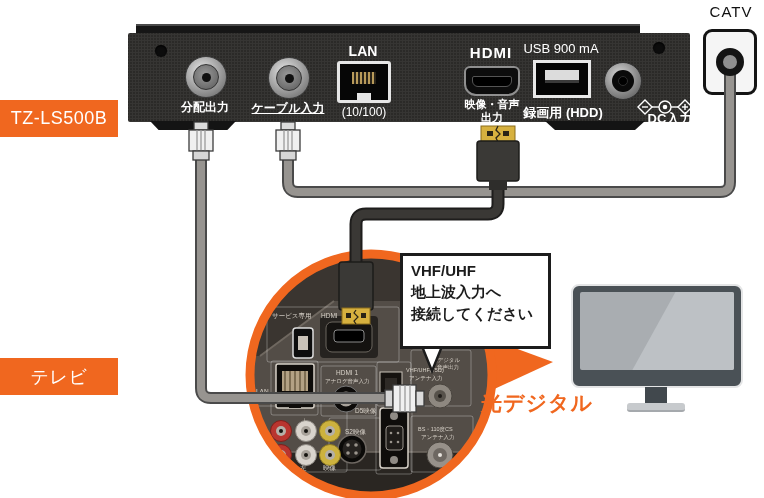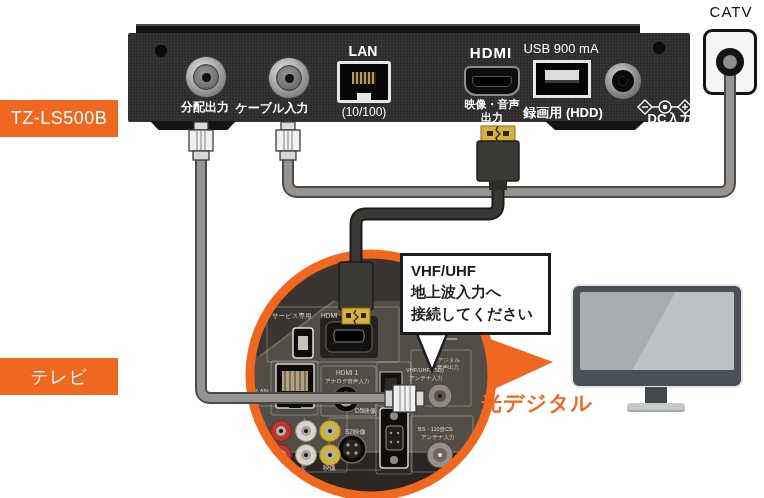--- a/index.html
+++ b/index.html
@@ -40,21 +40,21 @@
            background:radial-gradient(circle at 40% 35%,#d8d8d8,#8a8a8a 55%,#4f4f4f);
            border:1px solid #333;display:flex;align-items:center;justify-content:center;}
   .dc-ring{width:22px;height:22px;border-radius:50%;background:#0a0a0a;display:flex;align-items:center;justify-content:center;}
   .dc-hole{width:8px;height:8px;border-radius:50%;background:#000;border:1px solid #2e2e2e;}
   
   .catv-plate{left:703px;top:29px;width:54px;height:66px;background:#f5f5f5;border:3px solid #141414;
               border-radius:9px;box-sizing:border-box;}
   .catv-ring{left:716px;top:48px;width:28px;height:28px;border-radius:50%;border:7px solid #141414;
              background:#8f8f8f;box-sizing:border-box;}
   
-  .callout{left:400px;top:253px;width:151px;height:82px;background:#fff;border:3px solid #1c1c1c;
+  .callout{left:400px;top:253px;width:151px;height:96px;background:#fff;border:3px solid #1c1c1c;
            box-sizing:border-box;padding:4px 8px;color:#1c1c1c;font-weight:bold;
            font-size:15px;line-height:1.42;z-index:30;}
   
   .tv-frame{left:571px;top:284px;width:172px;height:104px;background:#4a5156;border-radius:8px;
             border:2px solid #e4e5e6;box-sizing:border-box;}
   .tv-screen{position:absolute;left:7px;top:6px;width:154px;height:78px;background:#a9adb1;
              border-radius:2px;overflow:hidden;}
   .tv-shine{position:absolute;inset:0;background:#bdc1c5;
             clip-path:polygon(62% 0,100% 0,100% 100%,34% 100%);}
   .tv-neck{left:645px;top:387px;width:22px;height:17px;background:#41484d;}
@@ -79,21 +79,21 @@
     <div class="mid">
         <div class="hole"></div>
       </div>
   </div>
   <div class="abs coax" style="left:268px;top:57px;">
     <div class="mid">
         <div class="hole"></div>
       </div>
   </div>
   <div class="abs port-label" style="left:160px;top:99px;width:90px;">分配出力</div>
-  <div class="abs port-label" style="left:224px;top:100px;width:96px;">ケーブル入力</div>
+  <div class="abs port-label" style="left:240px;top:100px;width:96px;text-decoration:underline;">ケーブル入力</div>
 
   <div class="abs port-label" style="left:336px;top:43px;width:54px;font-size:14px;">LAN</div>
   <div class="abs lan-port">
     <div class="lan-pins"></div>
     <div class="lan-tab"></div>
   </div>
   <div class="abs port-label" style="left:316px;top:105px;width:96px;font-weight:normal;">(10/100)</div>
 
   <div class="abs port-label" style="left:458px;top:44px;width:66px;font-size:15px;font-weight:800;letter-spacing:1px;">HDMI</div>
   <div class="abs port-label" style="left:513px;top:41px;width:96px;font-size:13px;font-weight:normal;">USB 900 mA</div>

